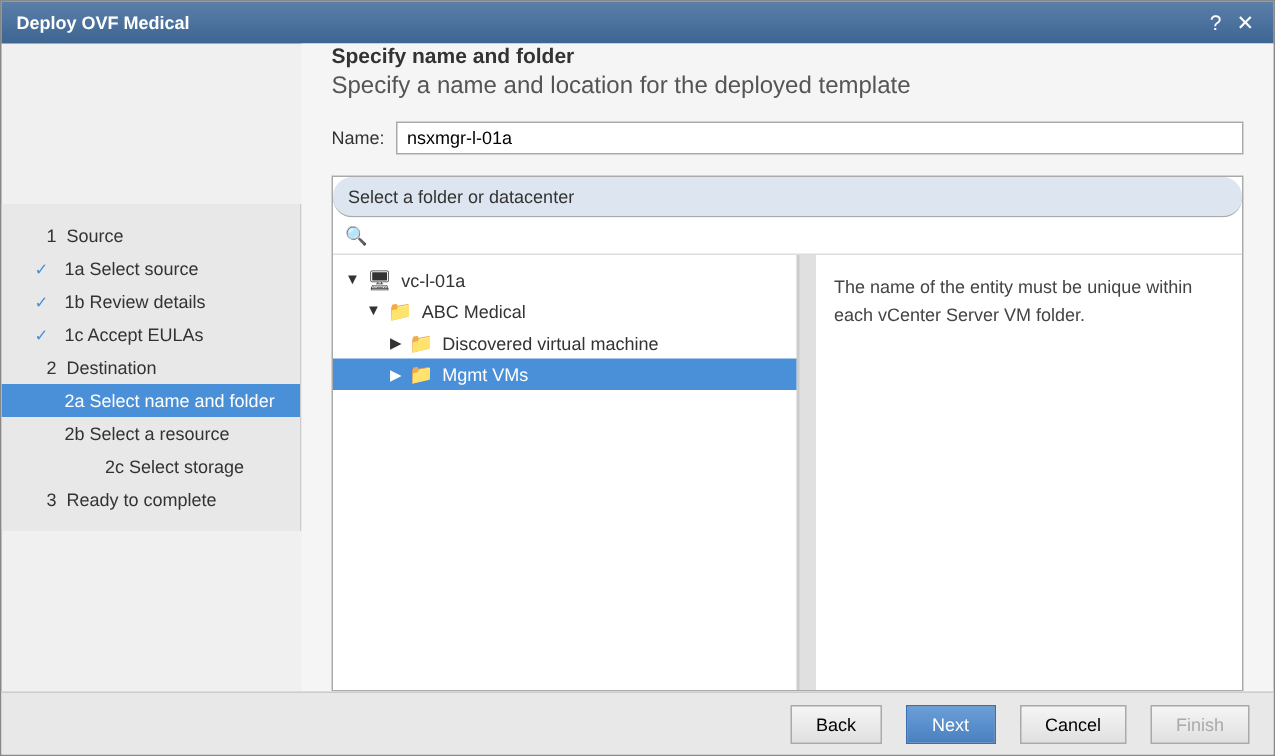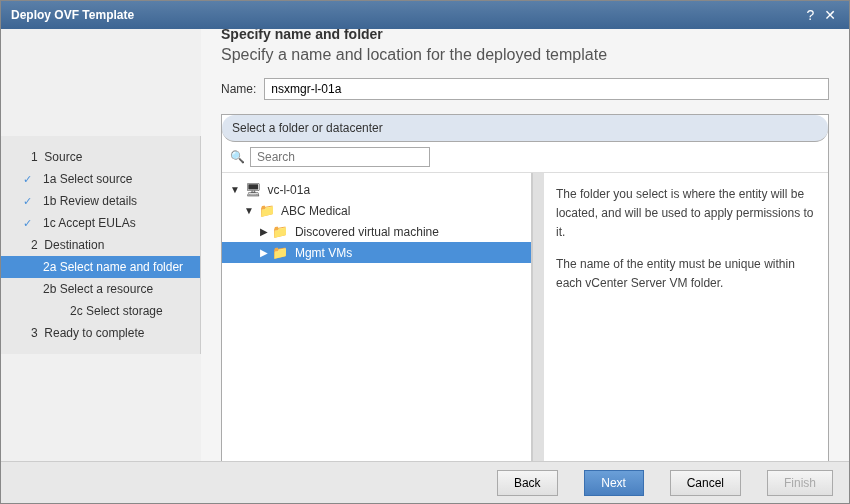--- a/index.html
+++ b/index.html
@@ -165,21 +165,21 @@
       width: 12px;
       background: #e0e0e0;
       border-left: 1px solid #ccc;
     }
     .footer {
       background: #e8e8e8;
       border-top: 1px solid #ccc;
       padding: 8px 16px;
       display: flex;
       justify-content: flex-end;
-      gap: 26px;
+      gap: 16px;
       align-items: center;
       height: 42px;
     }
     .footer-btn {
       padding: 4px 16px;
       font-size: 12px;
       border: 1px solid #aaa;
       background: linear-gradient(to bottom, #f5f5f5, #e0e0e0);
       cursor: pointer;
       min-width: 60px;
@@ -219,21 +219,21 @@
       padding-left: 4px;
     }
   </style>
 </head>
 <body>
 
 <div class="dialog">
 
   <div class="title-bar">
     <div class="title-bar-left">
-      <span class="title-text">Deploy OVF Template</span>
+      <span class="title-text">Deploy OVF Medical</span>
     </div>
     <div class="title-bar-right">
       <button class="title-btn">?</button>
       <button class="title-btn">✕</button>
     </div>
   </div>
 
   <div class="body">
 
     <div class="sidebar">
@@ -284,21 +284,20 @@
 
       <div class="name-row">
         <span class="name-label">Name:</span>
         <input class="name-input" type="text" value="nsxmgr-l-01a" style="">
       </div>
 
       <div class="folder-box">
         <div class="folder-header">Select a folder or datacenter</div>
         <div class="search-bar">
           <span class="search-icon-span">🔍</span>
-          <input class="search-input" type="text" placeholder="Search" style="">
         </div>
         <div class="folder-content">
           <div class="tree-panel">
 
             <div class="tree-item" style="padding-left:8px;">
               <span class="arrow">▼</span>
               <span class="folder-icon">🖥</span>
               <span style="margin-left:3px;">vc-l-01a</span>
             </div>
 
@@ -315,21 +314,20 @@
             </div>
 
             <div class="tree-item selected" style="padding-left:38px;">
               <span class="arrow">▶</span>
               <span class="folder-icon" style="color:#d4a017;">📁</span>
               <span style="margin-left:3px;">Mgmt VMs</span>
             </div>
           </div>
           <div class="scrollbar-area"></div>
           <div class="info-panel">
-            <p style="margin-bottom:12px;">The folder you select is where the entity will be located, and will be used to apply permissions to it.</p>
             <p>The name of the entity must be unique within each vCenter Server VM folder.</p>
           </div>
         </div>
       </div>
     </div>
   </div>
 
   <div class="footer">
     <button class="footer-btn">Back</button>
     <button class="footer-btn next">Next</button>

